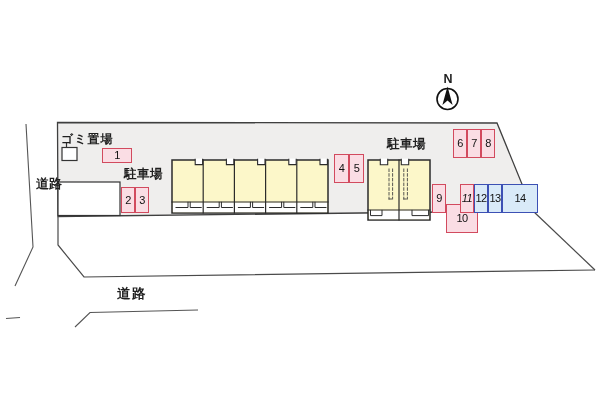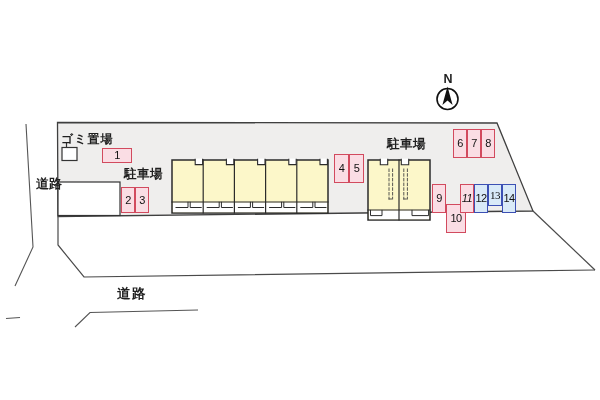--- a/index.html
+++ b/index.html
@@ -123,19 +123,19 @@
 
   <div class="cell p" style="left:102px;top:148px;width:30px;height:15px;">1</div>
   <div class="cell p" style="left:121px;top:187px;width:14px;height:26px;">2</div>
   <div class="cell p" style="left:135px;top:187px;width:14px;height:26px;">3</div>
   <div class="cell p" style="left:334px;top:154px;width:15px;height:29px;">4</div>
   <div class="cell p" style="left:349px;top:154px;width:15px;height:29px;">5</div>
   <div class="cell p" style="left:453px;top:129px;width:14px;height:29px;">6</div>
   <div class="cell p" style="left:467px;top:129px;width:14px;height:29px;">7</div>
   <div class="cell p" style="left:481px;top:129px;width:14px;height:29px;">8</div>
   <div class="cell p" style="left:432px;top:184px;width:14px;height:29px;">9</div>
-  <div class="cell p" style="left:446px;top:184px;width:20px;height:29px;margin-top:20px;">10</div>
+  <div class="cell p" style="left:446px;top:184px;width:32px;height:29px;margin-top:20px;">10</div>
   <div class="cell p" style="left:460px;top:184px;width:14px;height:29px;font-style:italic;">11</div>
   <div class="cell b" style="left:474px;top:184px;width:14px;height:29px;">12</div>
-  <div class="cell b" style="left:488px;top:184px;width:14px;height:22px;font-family:Liberation Serif, serif;">13</div>
-  <div class="cell b" style="left:502px;top:184px;width:14px;height:29px;">14</div>
+  <div class="cell b" style="left:488px;top:184px;width:14px;height:29px;">13</div>
+  <div class="cell b" style="left:502px;top:184px;width:36px;height:29px;">14</div>
 
 </div>
 
 </body></html>

